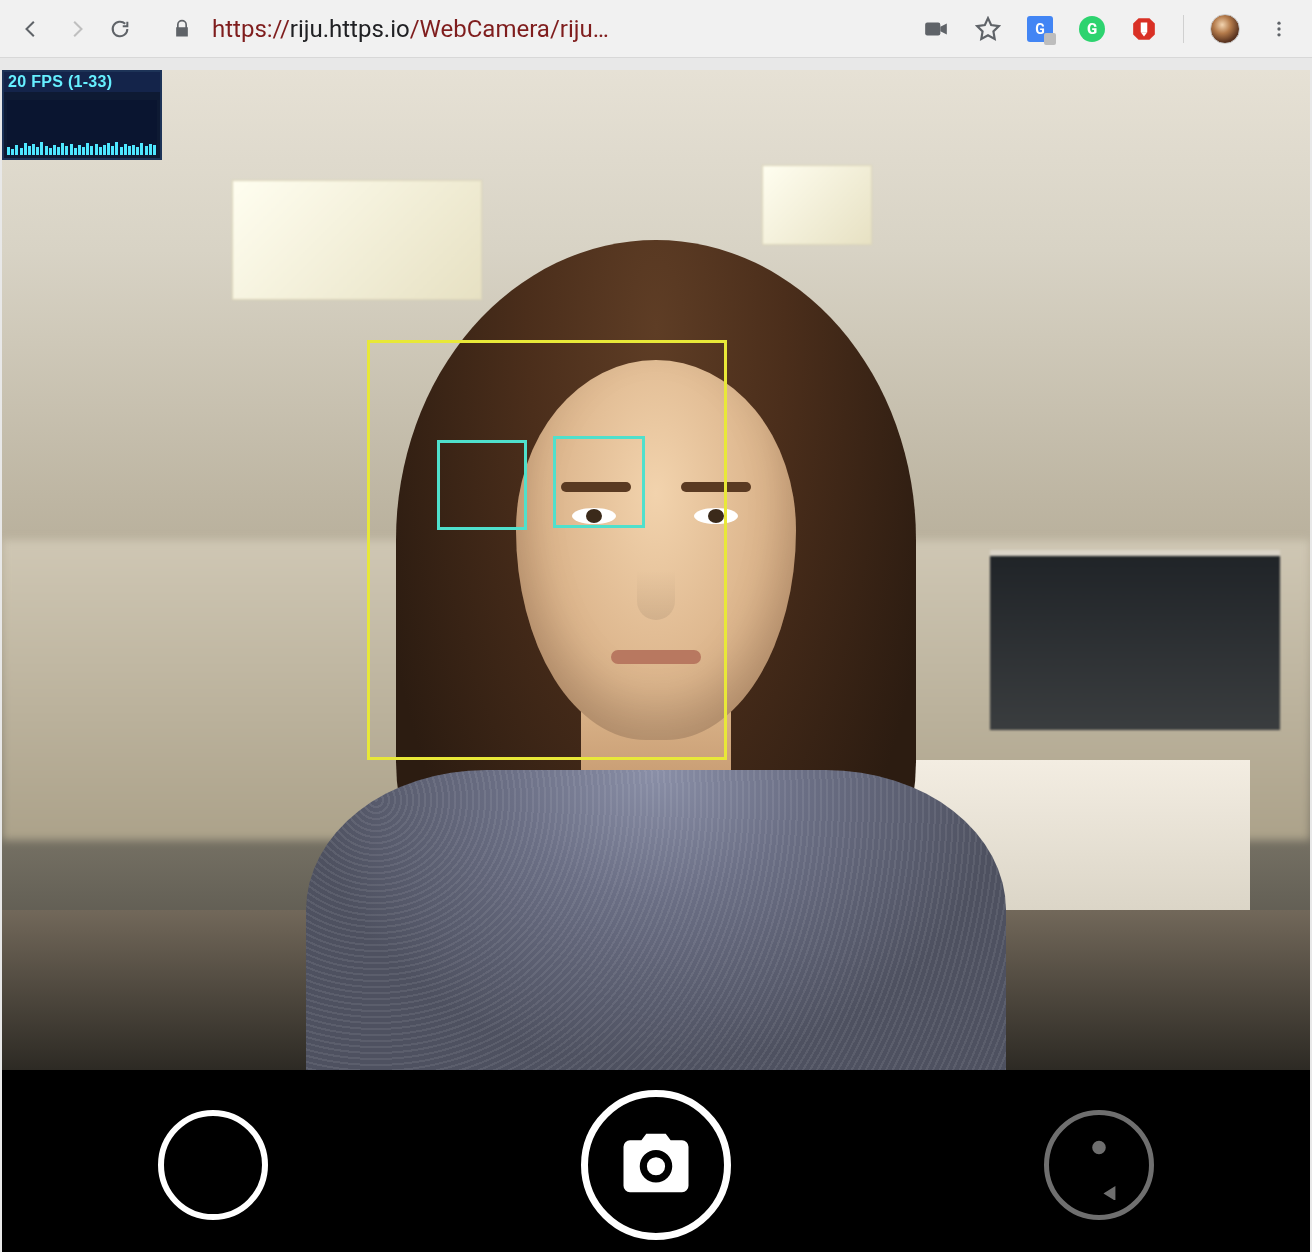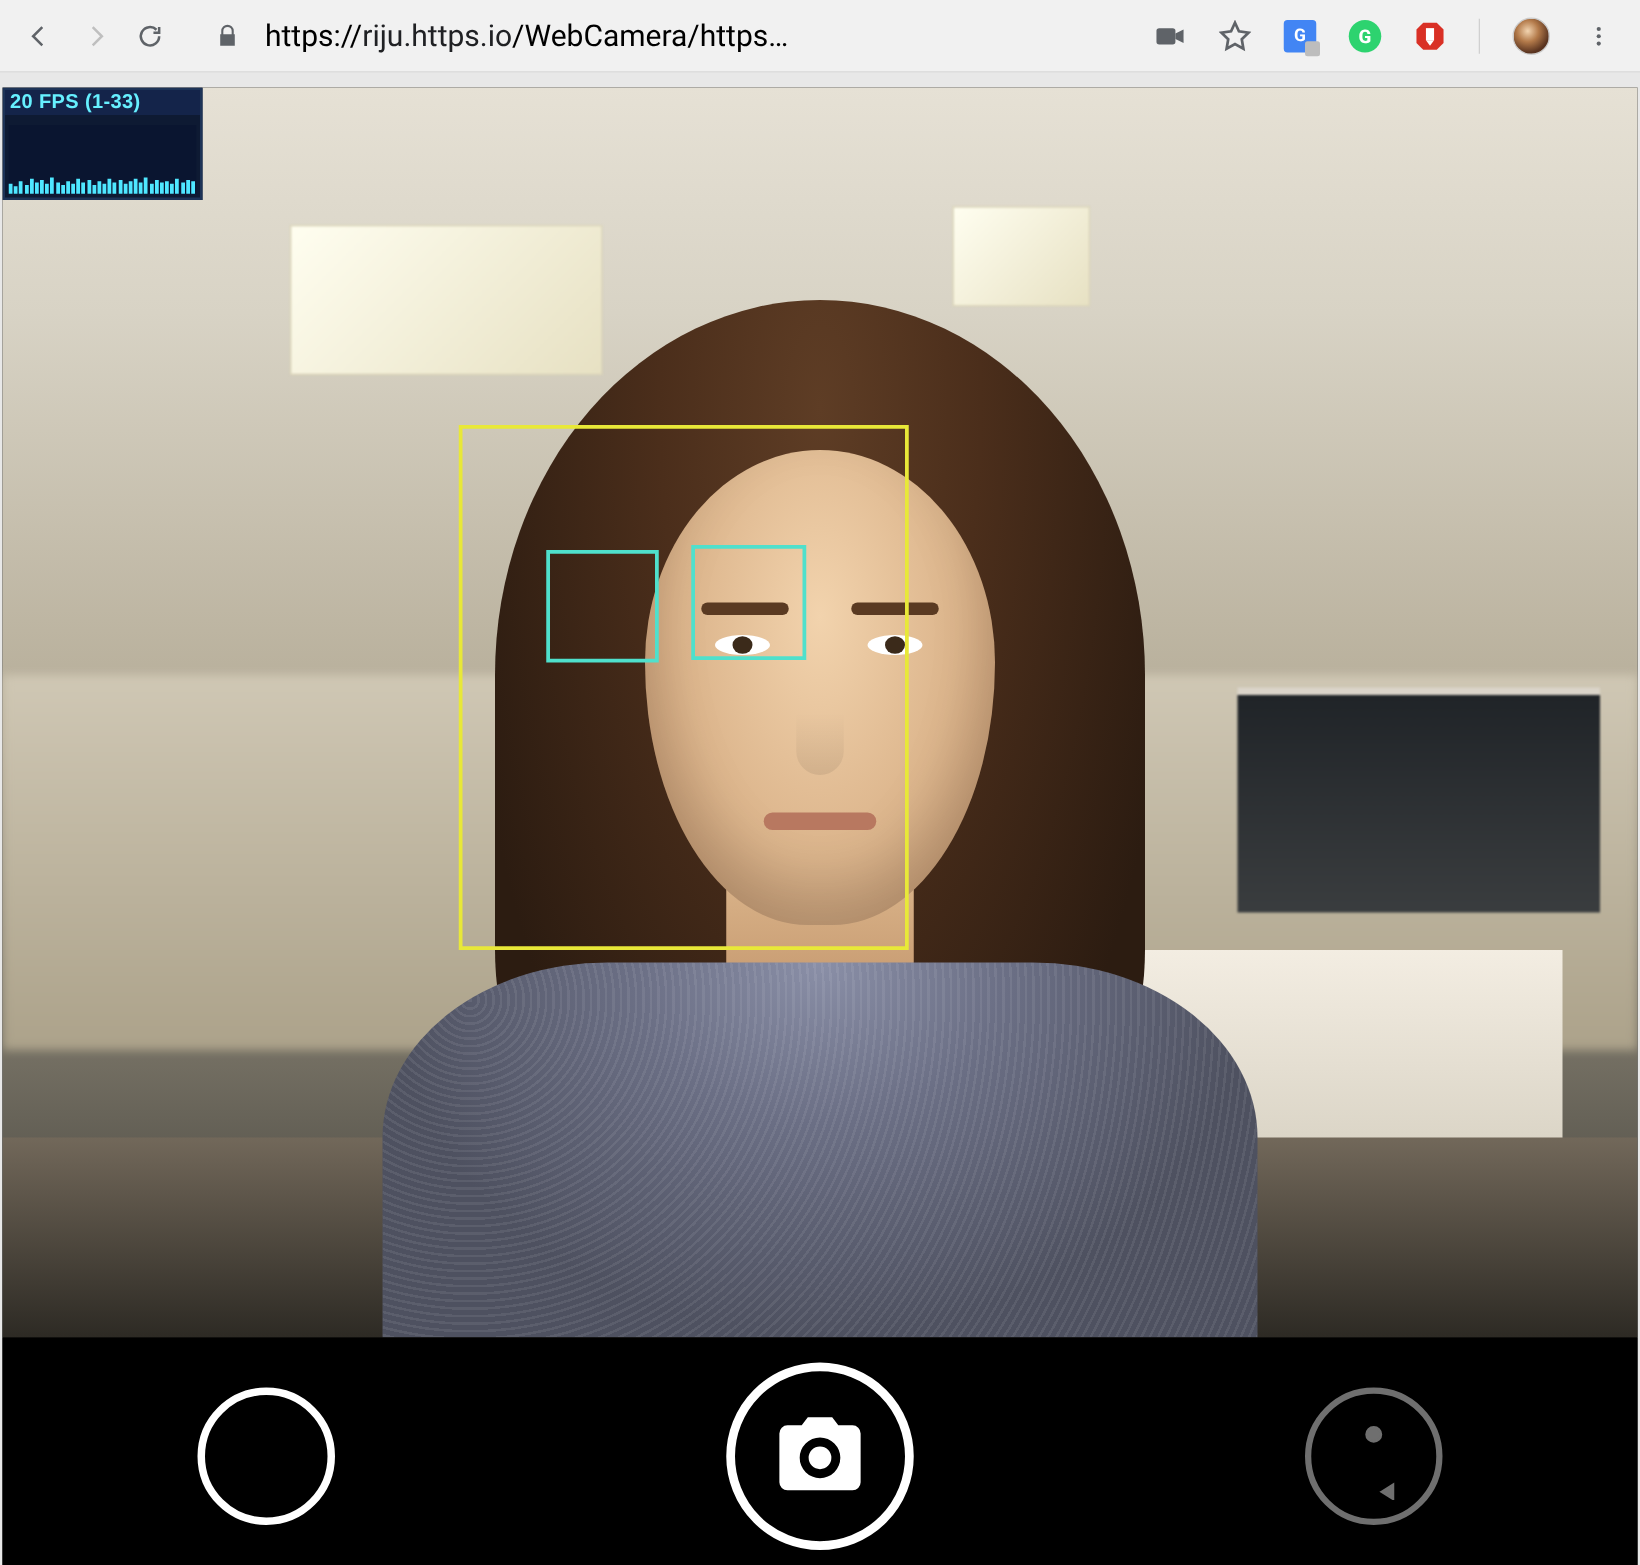--- a/index.html
+++ b/index.html
@@ -37,21 +37,21 @@
       align-items: center;
       margin-left: 26px;
       font-size: 24px;
       color: #202124;
       flex: 1;
       min-width: 0;
     }
     .lock-icon { color: #5f6368; margin-right: 20px; display:flex; align-items:center;}
     .lock-icon svg { width: 20px; height: 20px; }
     .url-text { white-space: nowrap; overflow: hidden; text-overflow: ellipsis; }
-    .url-text .dim { color: #000000; }
+    .url-text .dim { color: #7f1d1d; }
     .right-icons {
       display: flex;
       align-items: center;
       gap: 26px;
       margin-left: 10px;
       margin-right: 6px;
     }
     .tool-icon { width: 26px; height: 26px; display:flex; align-items:center; justify-content:center; color:#5f6368; cursor:pointer;}
     .tool-icon svg { width: 100%; height: 100%; }
     .avatar {
@@ -197,21 +197,21 @@
       </svg>
   </div>
 
   <div class="url-zone">
     <span class="lock-icon">
       <svg viewBox="0 0 24 24" fill="currentColor">
           <path d="M6 10V7a6 6 0 1 1 12 0v3h1v11H5V10h1zm2 0h8V7a4 4 0 1 0-8 0v3z"></path>
         </svg>
     </span>
     <span class="url-text">
-      <span class="dim">https://</span><span>riju.https.io</span><span class="dim">/WebCamera/https…</span>
+      <span class="dim">https://</span><span>riju.https.io</span><span class="dim">/WebCamera/riju…</span>
     </span>
   </div>
 
   <div class="right-icons">
     <div class="tool-icon">
       <svg viewBox="0 0 24 24" fill="currentColor">
           <rect x="2" y="6" width="14" height="12" rx="2"></rect>
           <path d="M16 10l6-3v10l-6-3z"></path>
         </svg>
     </div>

